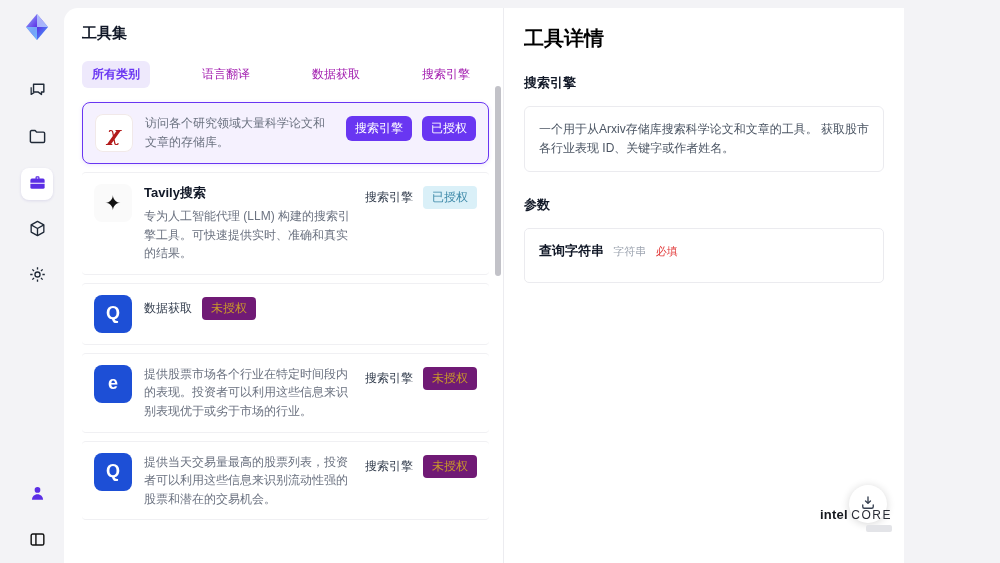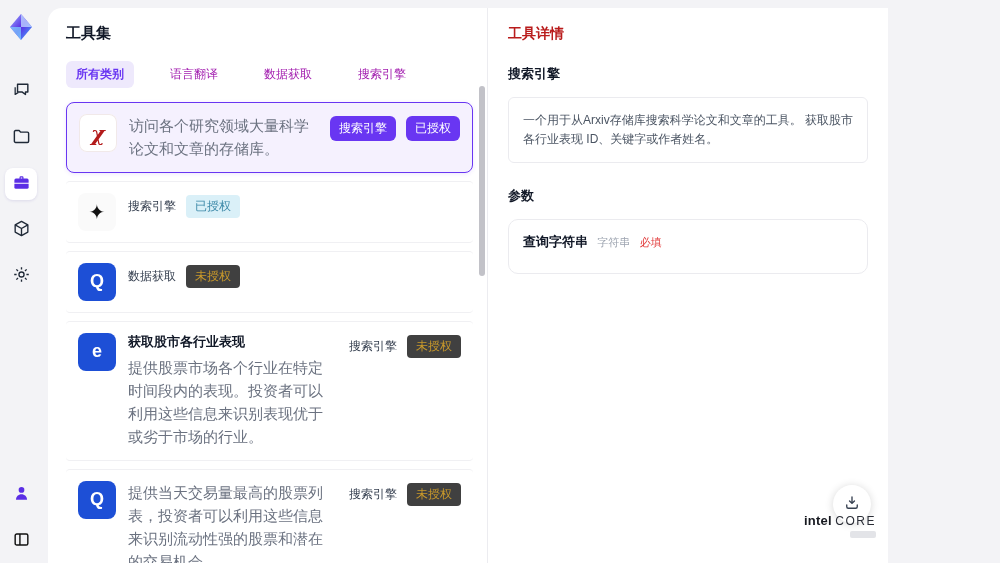--- a/index.html
+++ b/index.html
@@ -1,72 +1,72 @@
 <!DOCTYPE html>
 <html><head>
 <meta charset="utf-8">
 <style>
   * { margin:0; padding:0; box-sizing:border-box; }
   html,body { width:1000px; height:563px; overflow:hidden; }
   body { font-family:"Liberation Sans","DejaVu Sans",sans-serif; background:#f3f3f6; font-size:12px; color:#1f2937; }
-  .app { position:relative; width:888px; height:563px; }
+  .app { position:relative; width:888px; height:563px;margin-left:16px; }
 
   
   .rail { position:absolute; left:0; top:0; width:42px; height:563px; background:#f3f3f6; display:flex; flex-direction:column; align-items:center; }
   .rail-logo { margin:12px 0 34px; width:30px; height:30px; }
   .rail-btn { width:32px; height:32px; border-radius:8px; display:flex; align-items:center; justify-content:center; margin-bottom:14px; cursor:pointer; }
   .rail-btn svg { width:19px; height:19px; }
   .rail-btn.active { background:#ffffff; box-shadow:0 1px 3px rgba(60,40,160,.12); }
   .rail-spacer { flex:1; }
   .rail-bottom { margin-bottom:6px; }
 
   
   .surface { position:absolute; left:48px; top:8px; right:0; bottom:0; background:#fff; border-top-left-radius:14px; display:flex; overflow:hidden; }
 
   
   .list-panel { width:440px; flex:none; border-right:1px solid #ececf0; position:relative; padding:16px 14px 0 18px; }
   .panel-title { font-size:15px; font-weight:bold; color:#111827; margin-bottom:18px; }
-  .tabs { display:flex; align-items:center; gap:26px; margin-bottom:14px; }
+  .tabs { display:flex; align-items:center; gap:42px; margin-bottom:14px; }
   .tab { font-size:12px; color:#a21caf; cursor:pointer; padding:5px 10px; border-radius:6px; white-space:nowrap; }
   .tab.active { color:#6936f2; background:#eee9fc; font-weight:bold; }
 
   .cards { }
   .card { display:flex; gap:12px; padding:11px 12px; border-top:1px solid #f0f0f3; border-bottom:1px solid #f0f0f3; margin-bottom:8px; background:#fff; border-radius:4px; cursor:pointer; }
   .card.selected { border:1.5px solid #6936f2; background:#f5f1fe; border-radius:8px; box-shadow:0 1px 4px rgba(105,54,242,.12); }
   .tool-icon { width:38px; height:38px; flex:none; border-radius:8px; display:flex; align-items:center; justify-content:center; font-size:19px; font-weight:bold; }
   .tool-icon.arxiv { background:#ffffff; color:#b31b1b; font-family:"DejaVu Serif",serif; font-style:italic; font-size:21px; box-shadow:0 0 0 1px #f1e9e9 inset; }
   .tool-icon.tavily { background:#fafafa; color:#111; font-size:20px; }
   .tool-icon.bluelogo { background:#1d4fd6; color:#fff; font-size:18px; }
   .tool-main { flex:1; min-width:0; }
   .tool-name { font-size:13px; font-weight:bold; color:#111827; margin-bottom:5px; }
-  .tool-desc { font-size:15px; color:#6b7280; line-height:1.55; }
+  .tool-desc { font-size:12px; color:#6b7280; line-height:1.55; }
   .tool-badges { flex:none; display:flex; gap:10px; align-items:flex-start; white-space:nowrap; padding-top:2px; }
   .badge-solid { background:#6936f2; color:#fff; font-size:12px; padding:4px 9px; border-radius:6px; }
   .cat-text { color:#374151; font-size:12px; padding:3px 0; }
   .pill { font-size:12px; padding:3px 9px; border-radius:4px; }
   .pill.auth { background:#daf0f8; color:#3d89a8; }
-  .pill.unauth { background:#404040; color:#c9992a; }
+  .pill.unauth { background:#701a75; color:#c9992a; }
 
   .scroll-thumb { position:absolute; right:2px; top:78px; width:6px; height:190px; background:#c2c2c8; border-radius:3px; }
 
   
   .detail-panel { flex:1; padding:17px 20px; }
-  .detail-title { font-size:14px; font-weight:bold; color:#b91c1c; margin-bottom:22px; }
+  .detail-title { font-size:20px; font-weight:bold; color:#000000; margin-bottom:22px; }
   .section-h { font-size:13px; font-weight:bold; color:#111827; margin-bottom:14px; }
   .intro-box { border:1px solid #ebebef; border-radius:6px; padding:13px 14px; color:#4b5563; font-size:12px; line-height:1.6; margin-bottom:24px; background:#fff; }
-  .param-box { border:1px solid #ebebef; border-radius:10px; padding:13px 14px; background:#fff; }
+  .param-box { border:1px solid #ebebef; border-radius:5px; padding:13px 14px; background:#fff; }
   .param-head { margin-bottom:9px; }
   .param-name { font-size:13px; font-weight:bold; color:#111827; }
   .param-type { font-size:11px; color:#9ca3af; margin-left:6px; }
   .param-req { font-size:11px; color:#e23c3c; margin-left:6px; }
   .param-desc { font-size:12px; color:#6b7280; }
 
   
   .fab { position:absolute; right:17px; bottom:40px; width:38px; height:38px; border-radius:50%; background:#fff; box-shadow:0 1px 8px rgba(0,0,0,.16); display:flex; align-items:center; justify-content:center; cursor:pointer; }
-  .brand { position:absolute; right:12px; bottom:22px; text-align:right; line-height:1.1; }
+  .brand { position:absolute; right:12px; bottom:28px; text-align:right; line-height:1.1; }
   .brand-line { font-size:13px; color:#16181f; }
   .brand-intel { font-weight:bold; letter-spacing:.2px; }
   .brand-core { font-weight:normal; letter-spacing:1.5px; font-size:12px; text-transform:uppercase; color:#2a2d36; }
   .brand-sub { display:inline-block; margin-top:3px; width:26px; height:7px; background:#e3e4e8; border-radius:2px; }
 </style>
 </head>
 <body>
 
 <div class="app">
 
@@ -163,38 +163,41 @@
             <div class="tool-desc">访问各个研究领域大量科学论文和文章的存储库。</div>
           </div>
           <div class="tool-badges">
             <span class="badge-solid">搜索引擎</span>
             <span class="badge-solid">已授权</span>
           </div>
         </div>
 
         <div class="card">
           <div class="tool-icon tavily">✦</div>
+          <div class="tool-main">
+            <div class="tool-name">Tavily搜索</div>
+            <div class="tool-desc">专为人工智能代理 (LLM) 构建的搜索引擎工具。可快速提供实时、准确和真实的结果。</div>
+          </div>
           <div class="tool-badges">
             <span class="cat-text">搜索引擎</span>
             <span class="pill auth">已授权</span>
           </div>
         </div>
 
         <div class="card">
           <div class="tool-icon bluelogo">Q</div>
           <div class="tool-badges">
             <span class="cat-text">数据获取</span>
             <span class="pill unauth">未授权</span>
           </div>
         </div>
 
         <div class="card">
           <div class="tool-icon bluelogo">e</div>
           <div class="tool-main">
-            <div class="tool-name">获取股市各行业表现</div>
             <div class="tool-desc">提供股票市场各个行业在特定时间段内的表现。投资者可以利用这些信息来识别表现优于或劣于市场的行业。</div>
           </div>
           <div class="tool-badges">
             <span class="cat-text">搜索引擎</span>
             <span class="pill unauth">未授权</span>
           </div>
         </div>
 
         <div class="card">
           <div class="tool-icon bluelogo">Q</div>

